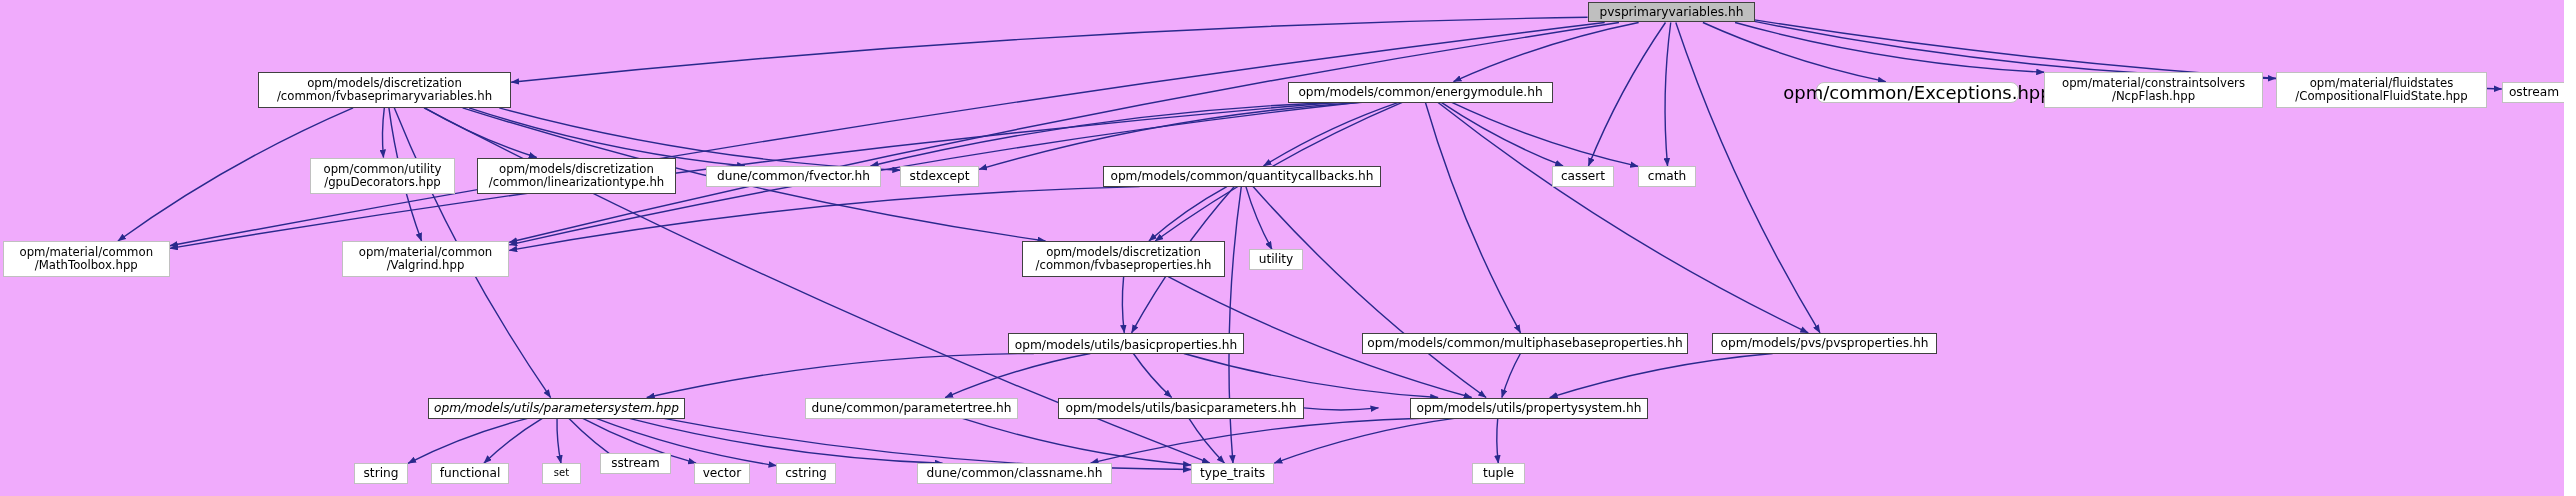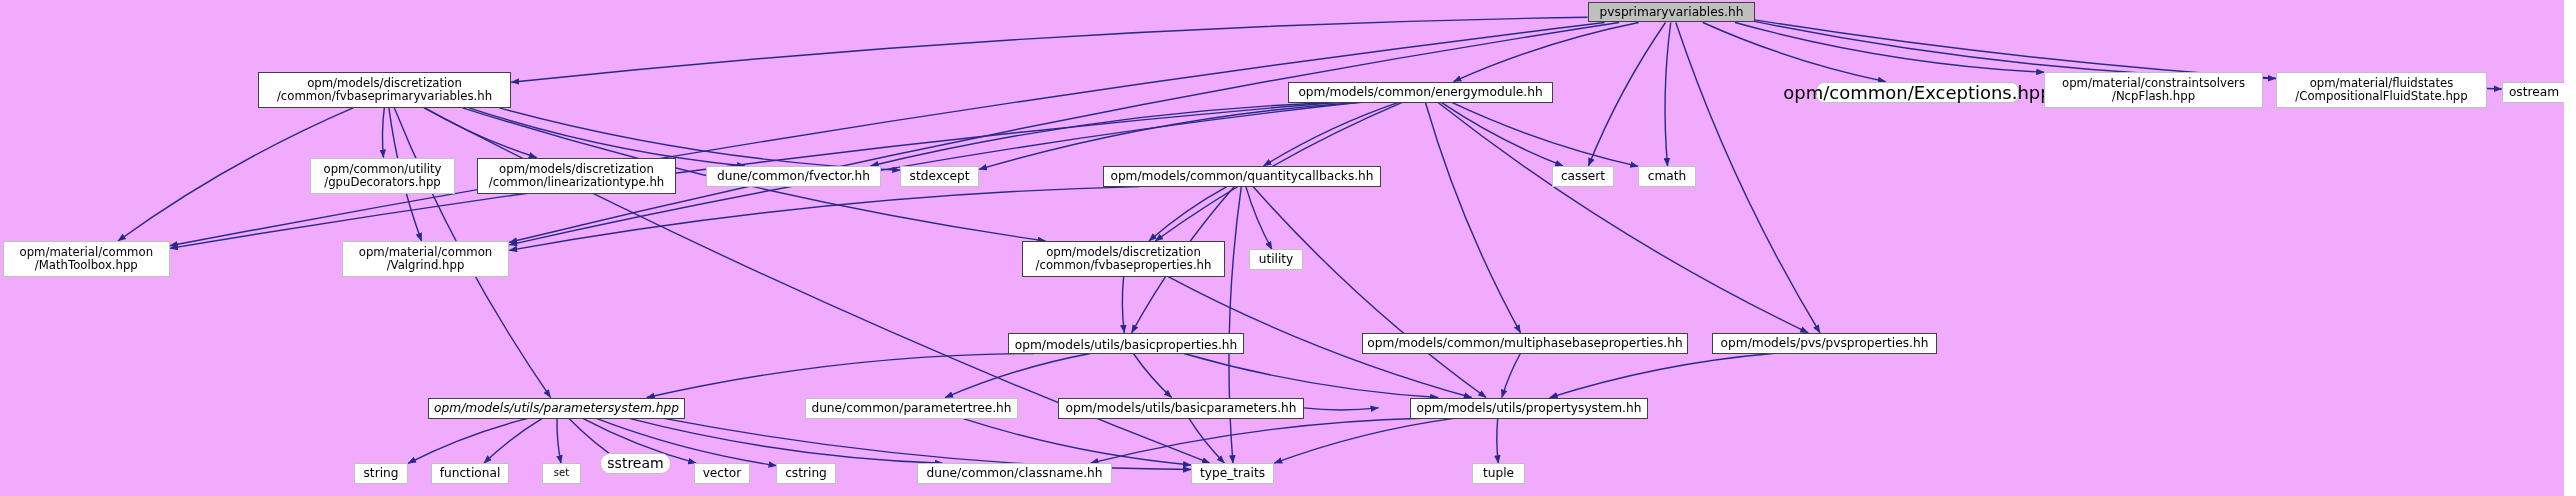--- a/index.html
+++ b/index.html
@@ -113,20 +113,20 @@
     <div class="node bold" style="left: 1008px; top: 333px; width: 236px; height: 20.6px; font-size: 12.2px; align-items: flex-end;"><span class="lbl">opm/models/utils/basicproperties.hh</span></div>
     <div class="node bold" style="left: 1362px; top: 333px; width: 326px; height: 20.6px; font-size: 12.2px;"><span class="lbl">opm/models/common/multiphasebaseproperties.hh</span></div>
     <div class="node bold" style="left: 1712px; top: 333px; width: 225px; height: 20.6px; font-size: 12.2px;"><span class="lbl">opm/models/pvs/pvsproperties.hh</span></div>
     <div class="node bold" style="left: 428px; top: 398px; width: 257px; height: 20.6px; font-size: 12.2px; font-style: italic;"><span class="lbl">opm/models/utils/parametersystem.hpp</span></div>
     <div class="node thin" style="left: 805px; top: 398px; width: 213px; height: 20.6px; font-size: 12.2px;"><span class="lbl">dune/common/parametertree.hh</span></div>
     <div class="node bold" style="left: 1058px; top: 398px; width: 246px; height: 20.6px; font-size: 12.2px;"><span class="lbl">opm/models/utils/basicparameters.hh</span></div>
     <div class="node bold" style="left: 1378px; top: 398px; width: 238px; height: 20.6px; font-size: 12.2px; margin-left: 32px;"><span class="lbl">opm/models/utils/propertysystem.hh</span></div>
     <div class="node thin" style="left: 354px; top: 463px; width: 54px; height: 20.6px; font-size: 12.2px;"><span class="lbl">string</span></div>
     <div class="node thin" style="left: 431px; top: 463px; width: 78px; height: 20.6px; font-size: 12.2px;"><span class="lbl">functional</span></div>
     <div class="node thin" style="left: 542px; top: 463px; width: 39px; height: 20.6px; font-size: 10px; align-items: center;"><span class="lbl">set</span></div>
-    <div class="node thin" style="left: 600px; top: 453px; width: 71px; height: 20.6px; font-size: 14px; border-radius: 10px;"><span class="lbl">sstream</span></div>
+    <div class="node thin" style="left: 600px; top: 453px; width: 71px; height: 20.6px; font-size: 12px;"><span class="lbl">sstream</span></div>
     <div class="node thin" style="left: 694px; top: 463px; width: 56px; height: 20.6px; font-size: 12.2px;"><span class="lbl">vector</span></div>
     <div class="node thin" style="left: 776px; top: 463px; width: 60px; height: 20.6px; font-size: 12.2px;"><span class="lbl">cstring</span></div>
     <div class="node thin" style="left: 917px; top: 463px; width: 195px; height: 20.6px; font-size: 12.2px;"><span class="lbl">dune/common/classname.hh</span></div>
     <div class="node thin" style="left: 1191px; top: 463px; width: 83px; height: 20.6px; font-size: 12.2px;"><span class="lbl">type_traits</span></div>
     <div class="node thin" style="left: 1472px; top: 463px; width: 53px; height: 20.6px; font-size: 12.2px;"><span class="lbl">tuple</span></div>
   </div>
 
 
 </body></html>

